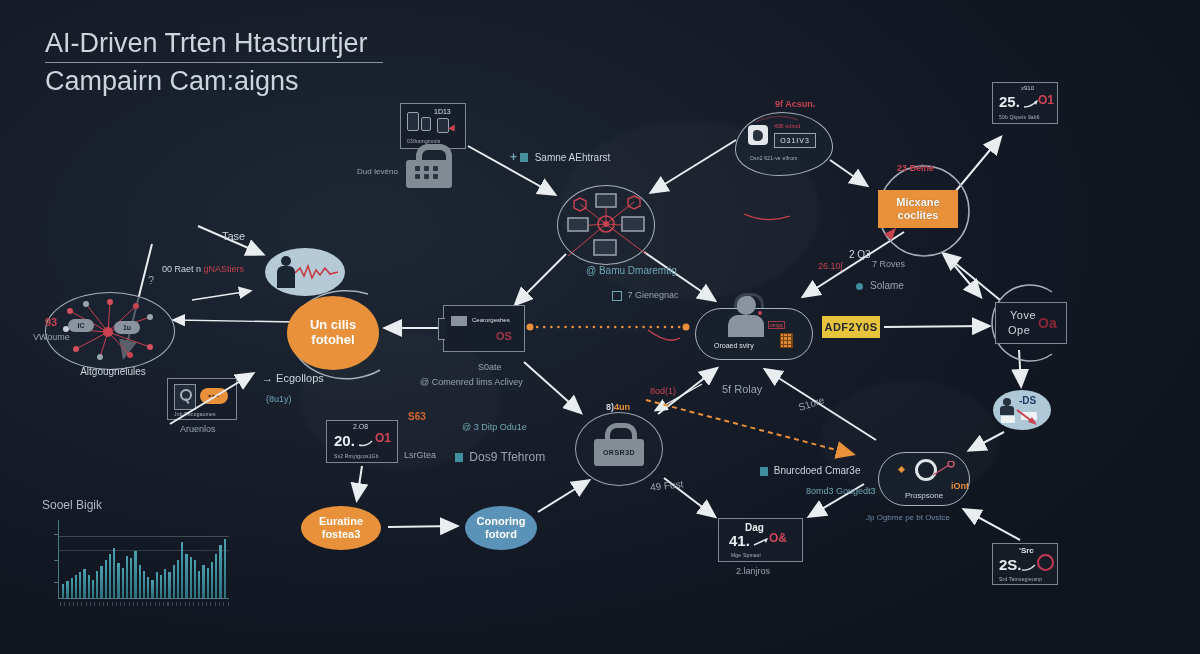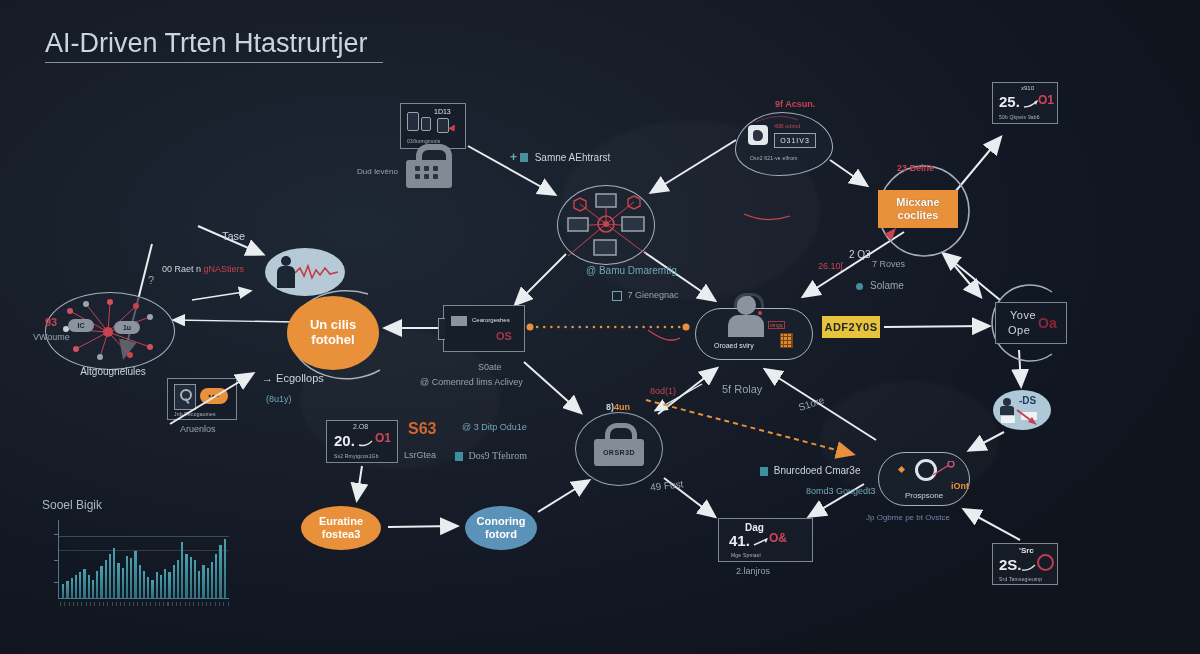--- a/index.html
+++ b/index.html
@@ -90,20 +90,21 @@
     <g stroke="#c84250" stroke-width="1.3" fill="none">
       <path d="M 756 122 Q 778 112 798 120"></path>
       <path d="M 744 214 Q 766 224 790 216"></path>
       <polygon points="884,234 896,228 892,240" fill="#c84250" stroke="none"></polygon>
       <path d="M 648 330 Q 668 345 680 338"></path>
     </g>
   </svg>
 
   <div class="n lbl tlight" style="left:45px;top:28px;font-size:27px;">AI-Driven Trten Htastrurtjer</div>
   <div class="n lbl" style="left:45px;top:62px;width:338px;border-top:1.5px solid #8a939e;"></div>
+  <div class="n lbl tlight" style="left:45px;top:66px;font-size:27px;">Campairn Cam:aigns</div>
 
   <div class="n lbl tlight" style="left:222px;top:230px;font-size:11px;">Tase</div>
   <div class="n lbl tgray" style="left:148px;top:274px;font-size:11px;">?</div>
   <div class="n lbl" style="left:162px;top:264px;font-size:9px;">
     <span class="tlight">00 Raet n</span>
     <span class="tred">gNAStiers</span>
   </div>
 
   <div class="ellipse node" style="left:265px;top:248px;width:80px;height:48px;background:#b5c9d6;">
     <div class="n" style="left:16px;top:8px;width:10px;height:10px;border-radius:50%;background:#1c2633;"></div>
@@ -326,45 +327,45 @@
   <div class="box node" style="left:992px;top:543px;width:66px;height:42px;">
     <div class="n" style="left:26px;top:2px;font-size:8px;color:#dfe4e8;font-weight:bold;">'Src</div>
     <div class="n big" style="left:6px;top:12px;">2S.</div>
     <svg class="n" style="left:28px;top:18px;" width="16" height="10">
         <path d="M1 8 Q 8 9 14 3" stroke="#dfe4e8" stroke-width="1.4" fill="none"></path>
       </svg>
     <div class="n" style="left:44px;top:10px;width:13px;height:13px;border:2px solid #c33a52;border-radius:50%;"></div>
     <div class="n cap" style="left:6px;top:32px;">Srd Tamsegieump</div>
   </div>
 
-  <div class="box node" style="left:718px;top:518px;width:95px;height:44px;">
+  <div class="box node" style="left:718px;top:518px;width:85px;height:44px;">
     <div class="n" style="left:26px;top:3px;font-size:10px;font-weight:bold;color:#e8ecf0;">Dag</div>
     <div class="n big" style="left:10px;top:13px;">41.</div>
     <svg class="n" style="left:34px;top:18px;" width="16" height="10">
         <path d="M1 8 L 14 2" stroke="#dfe4e8" stroke-width="1.4" fill="none"></path>
         <polygon points="15,1 11,3 13,6" fill="#dfe4e8"></polygon>
       </svg>
     <div class="n redglyph" style="left:50px;top:12px;">O&amp;</div>
     <div class="n cap" style="left:12px;top:33px;">Mge Spmasl</div>
   </div>
   <div class="n lbl tgray" style="left:736px;top:566px;font-size:9px;">2.lanjros</div>
 
   <div class="box node" style="left:326px;top:420px;width:72px;height:43px;">
     <div class="n" style="left:26px;top:2px;font-size:7px;color:#c8d0d8;">2.O8</div>
     <div class="n big" style="left:7px;top:11px;">20.</div>
     <svg class="n" style="left:31px;top:17px;" width="16" height="10">
         <path d="M1 7 Q 8 9 14 3" stroke="#dfe4e8" stroke-width="1.4" fill="none"></path>
       </svg>
     <div class="n redglyph" style="left:48px;top:10px;">O1</div>
     <div class="n cap" style="left:7px;top:32px;">Ss2 Rmytgcos1Gb</div>
   </div>
-  <div class="n lbl" style="left:408px;top:420px;font-size:16px;font-weight:bold;color:#d4662f;">S63</div>
+  <div class="n lbl" style="left:408px;top:411px;font-size:10px;font-weight:bold;color:#d4662f;">S63</div>
   <div class="n lbl tgray" style="left:404px;top:450px;font-size:9px;">LsrGtea</div>
   <div class="n lbl tteal" style="left:462px;top:422px;font-size:9px;">@ 3 Ditp Odu1e</div>
-  <div class="n lbl" style="left:455px;top:450px;font-size:10px;font-family:Liberation Serif, serif;">
+  <div class="n lbl" style="left:455px;top:450px;font-size:12px;">
     <span class="sqf" style="background:#3f8fa0;"></span>
     <span class="tgray">Dos9 Tfehrom</span>
   </div>
 
   <div class="ellipse node center2" style="left:301px;top:506px;width:80px;height:44px;background:#e8913a;">
     <span style="font-size:11px;font-weight:bold;color:#fff;">Euratine</span>
     <span style="font-size:11px;font-weight:bold;color:#fff;">fostea3</span>
   </div>
   <div class="ellipse node center2" style="left:465px;top:506px;width:72px;height:44px;background:#5b93b8;">
     <span style="font-size:11px;font-weight:bold;color:#fff;">Conoring</span>

